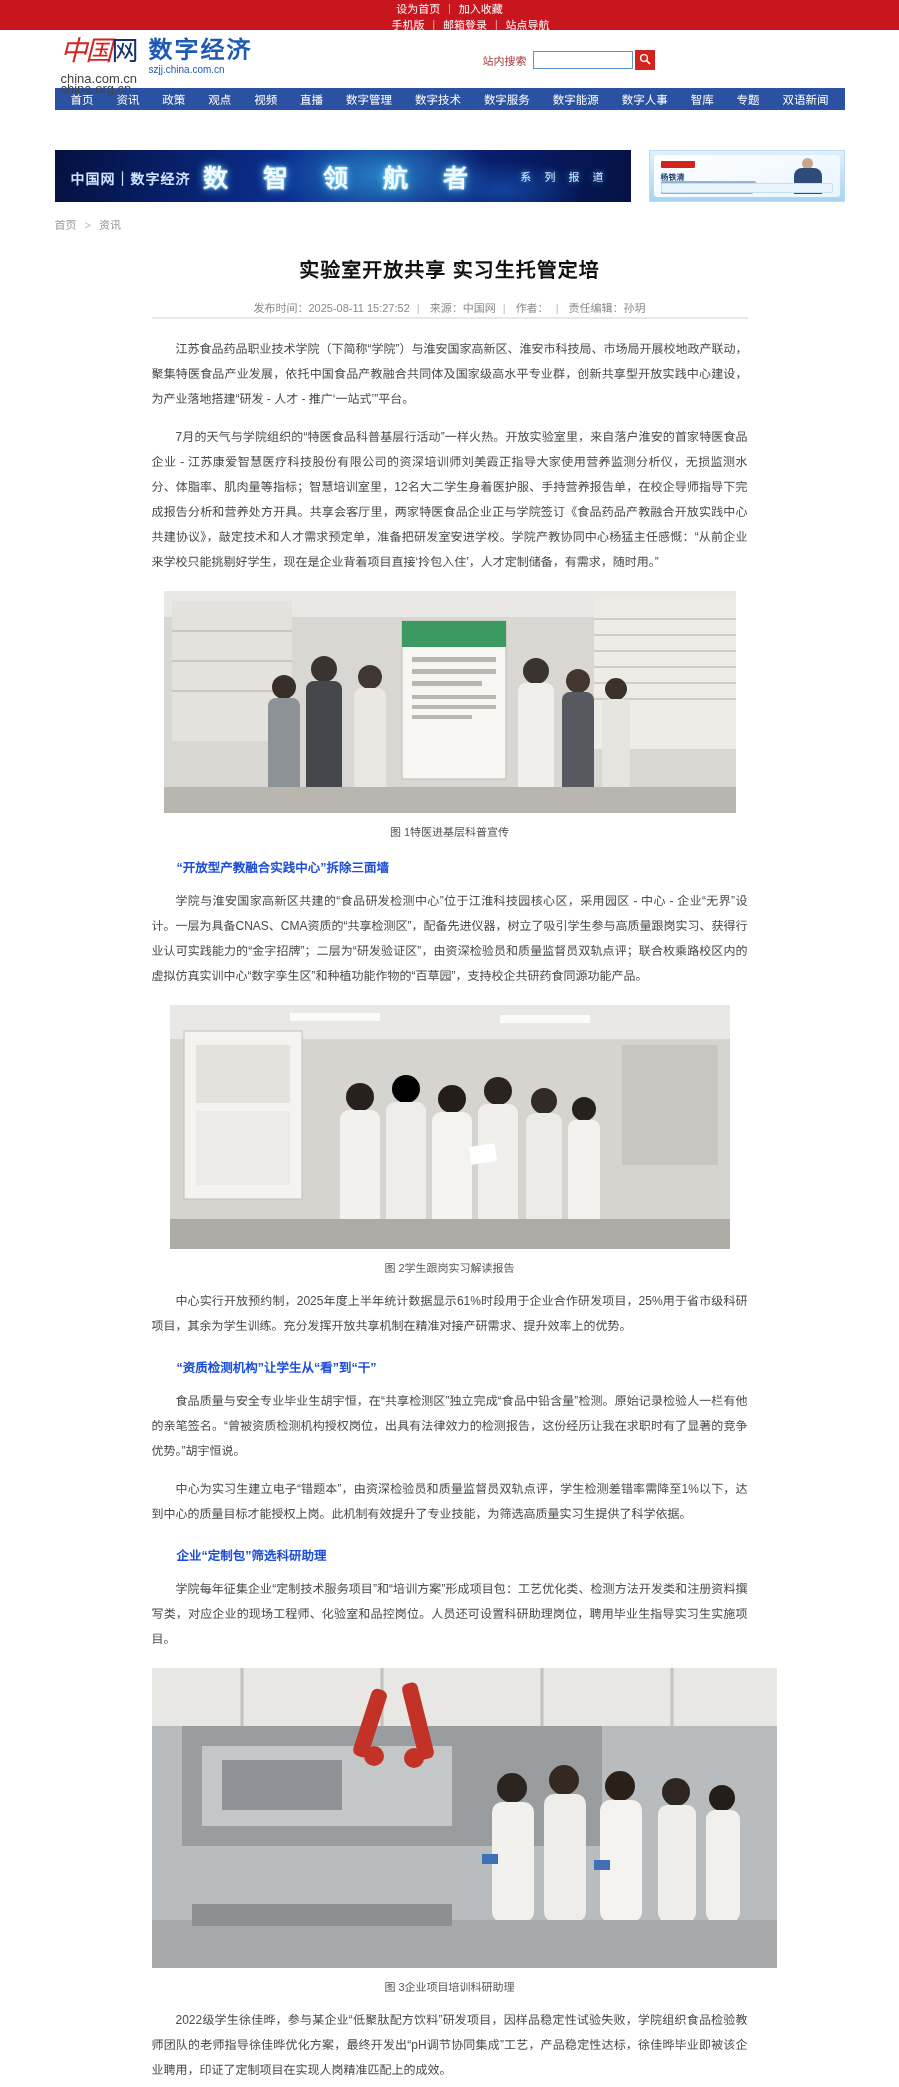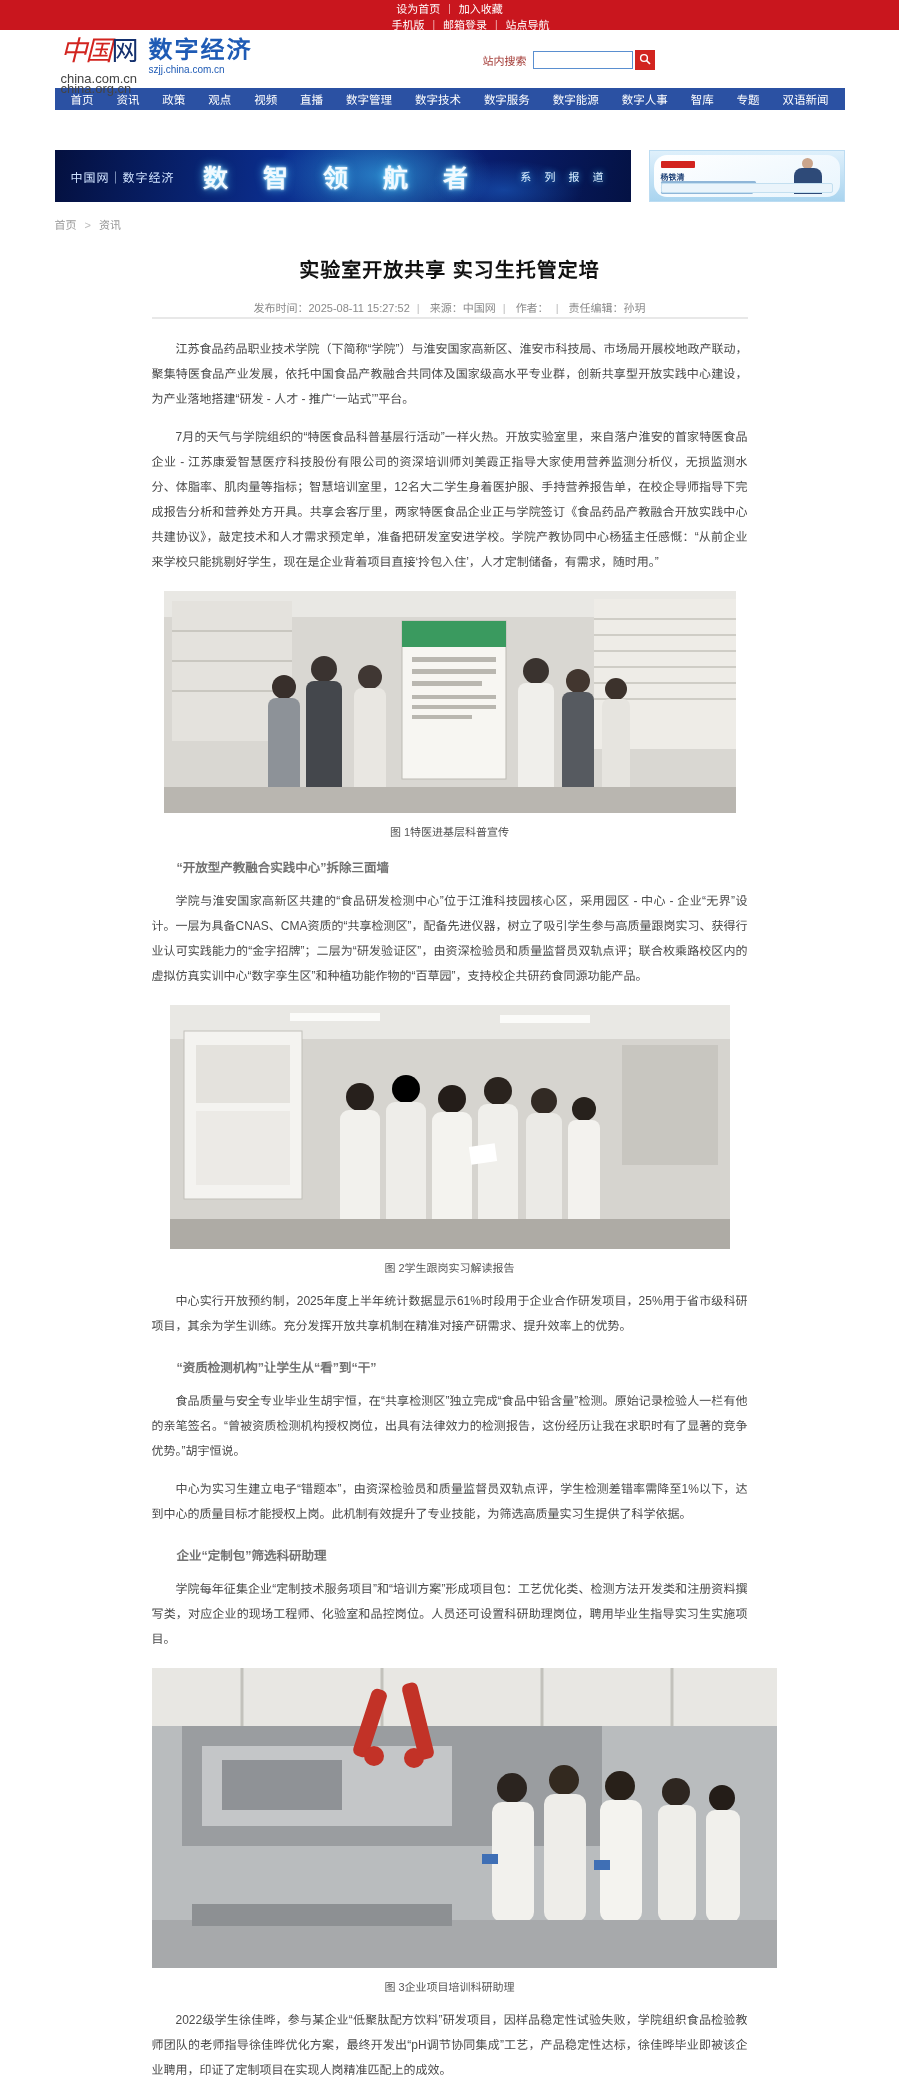--- a/index.html
+++ b/index.html
@@ -32,45 +32,45 @@
 
   
   .mainnav{background:#2b51a3;height:22px;display:flex;align-items:center;justify-content:space-between;padding:0 16px;box-sizing:border-box;}
   .nav-item{color:#fff;font-size:11.5px;text-decoration:none;cursor:pointer;white-space:nowrap;}
 
   
   .banners{margin-top:40px;display:flex;gap:18px;height:52px;}
   .banner-main{flex:1;position:relative;background:linear-gradient(100deg,#04103f 0%,#0b2e8f 40%,#0a1f74 70%,#041244 100%);overflow:hidden;cursor:pointer;}
   .banner-main::before{content:"";position:absolute;left:38%;top:-30px;width:220px;height:110px;background:radial-gradient(ellipse at center,rgba(64,200,255,.55),rgba(64,200,255,0) 70%);}
   .banner-main::after{content:"";position:absolute;right:8%;top:10px;width:160px;height:60px;background:radial-gradient(ellipse at center,rgba(40,140,255,.35),rgba(40,140,255,0) 70%);}
-  .banner-logo{position:absolute;left:16px;top:18px;color:#cfe2ff;font-size:12px;letter-spacing:1px;z-index:2;}
+  .banner-logo{position:absolute;left:16px;top:18px;color:#cfe2ff;font-size:14px;letter-spacing:1px;z-index:2;font-weight:bold;}
   .banner-title{position:absolute;left:50%;top:50%;transform:translate(-50%,-50%);color:#f2faff;font-size:25px;font-weight:bold;letter-spacing:14px;text-shadow:0 0 10px #59d2ff,0 0 3px #fff;white-space:nowrap;z-index:2;}
   .banner-series{position:absolute;right:22px;top:50%;transform:translateY(-50%);color:#d8ecff;font-size:11px;letter-spacing:5px;z-index:2;text-shadow:0 0 6px #3aa8e8;}
   .banner-side{width:196px;background:linear-gradient(180deg,#dff0fb,#a9d4ef);position:relative;border:1px solid #bcdcf2;box-sizing:border-box;cursor:pointer;overflow:hidden;}
-  .side-card{position:absolute;inset:4px;background:linear-gradient(160deg,#ffffff,#e9f5fd);border-radius:13px;}
+  .side-card{position:absolute;inset:4px;background:linear-gradient(160deg,#ffffff,#e9f5fd);border-radius:3px;}
   .side-logo{position:absolute;left:7px;top:6px;width:34px;height:7px;background:#d2241f;border-radius:1px;}
   .side-name{position:absolute;left:7px;top:16px;font-size:8px;font-weight:bold;color:#1c3f75;}
   .side-line{position:absolute;left:7px;height:3px;background:#8fb6d8;border-radius:2px;}
   .side-person{position:absolute;right:6px;top:3px;width:52px;height:36px;}
   .person-head{position:absolute;left:20px;top:0;width:11px;height:11px;border-radius:50%;background:#caa58c;}
   .person-body{position:absolute;left:12px;top:10px;width:28px;height:26px;border-radius:8px 8px 0 0;background:#2e4a78;}
   .side-quote{position:absolute;left:7px;right:7px;bottom:4px;height:8px;background:#eaf4fb;border:1px solid #c3dff0;border-radius:2px;}
 
   
   .breadcrumb{margin-top:14px;font-size:11px;color:#999;}
   .bc-link{color:#999;text-decoration:none;cursor:pointer;}
   .bc-sep{margin:0 5px;color:#bbb;}
 
   
   .article{padding:0 97px;box-sizing:border-box;margin-top:4px;}
   .article-title{text-align:center;font-size:20px;font-weight:bold;color:#111;margin:22px 0 16px;letter-spacing:1px;}
   .article-meta{text-align:center;font-size:11px;color:#8a8a8a;padding-bottom:2px;border-bottom:2px solid #e8e8e8;margin-bottom:18px;}
   .msep{margin:0 7px;color:#bbb;}
   .article p{font-size:12px;line-height:25px;color:#4a4a4a;text-indent:2em;margin:0 0 13px;text-align:justify;}
-  .article h3{font-size:12.5px;font-weight:bold;color:#737373;text-indent:2em;margin:18px 0 13px;}
+  .article h3{font-size:12.5px;font-weight:bold;color:#1d4ed8;text-indent:2em;margin:18px 0 13px;}
   .article figure{margin:16px 0 4px;text-align:center;}
   .article figcaption{font-size:11px;color:#555;margin-top:10px;margin-bottom:14px;}
   .fig-img{display:inline-block;vertical-align:top;background:#ddd;}
 </style>
 </head>
 <body>
 
 <div class="topbar">
   <div class="topbar-inner">
     <div class="tgroup">

